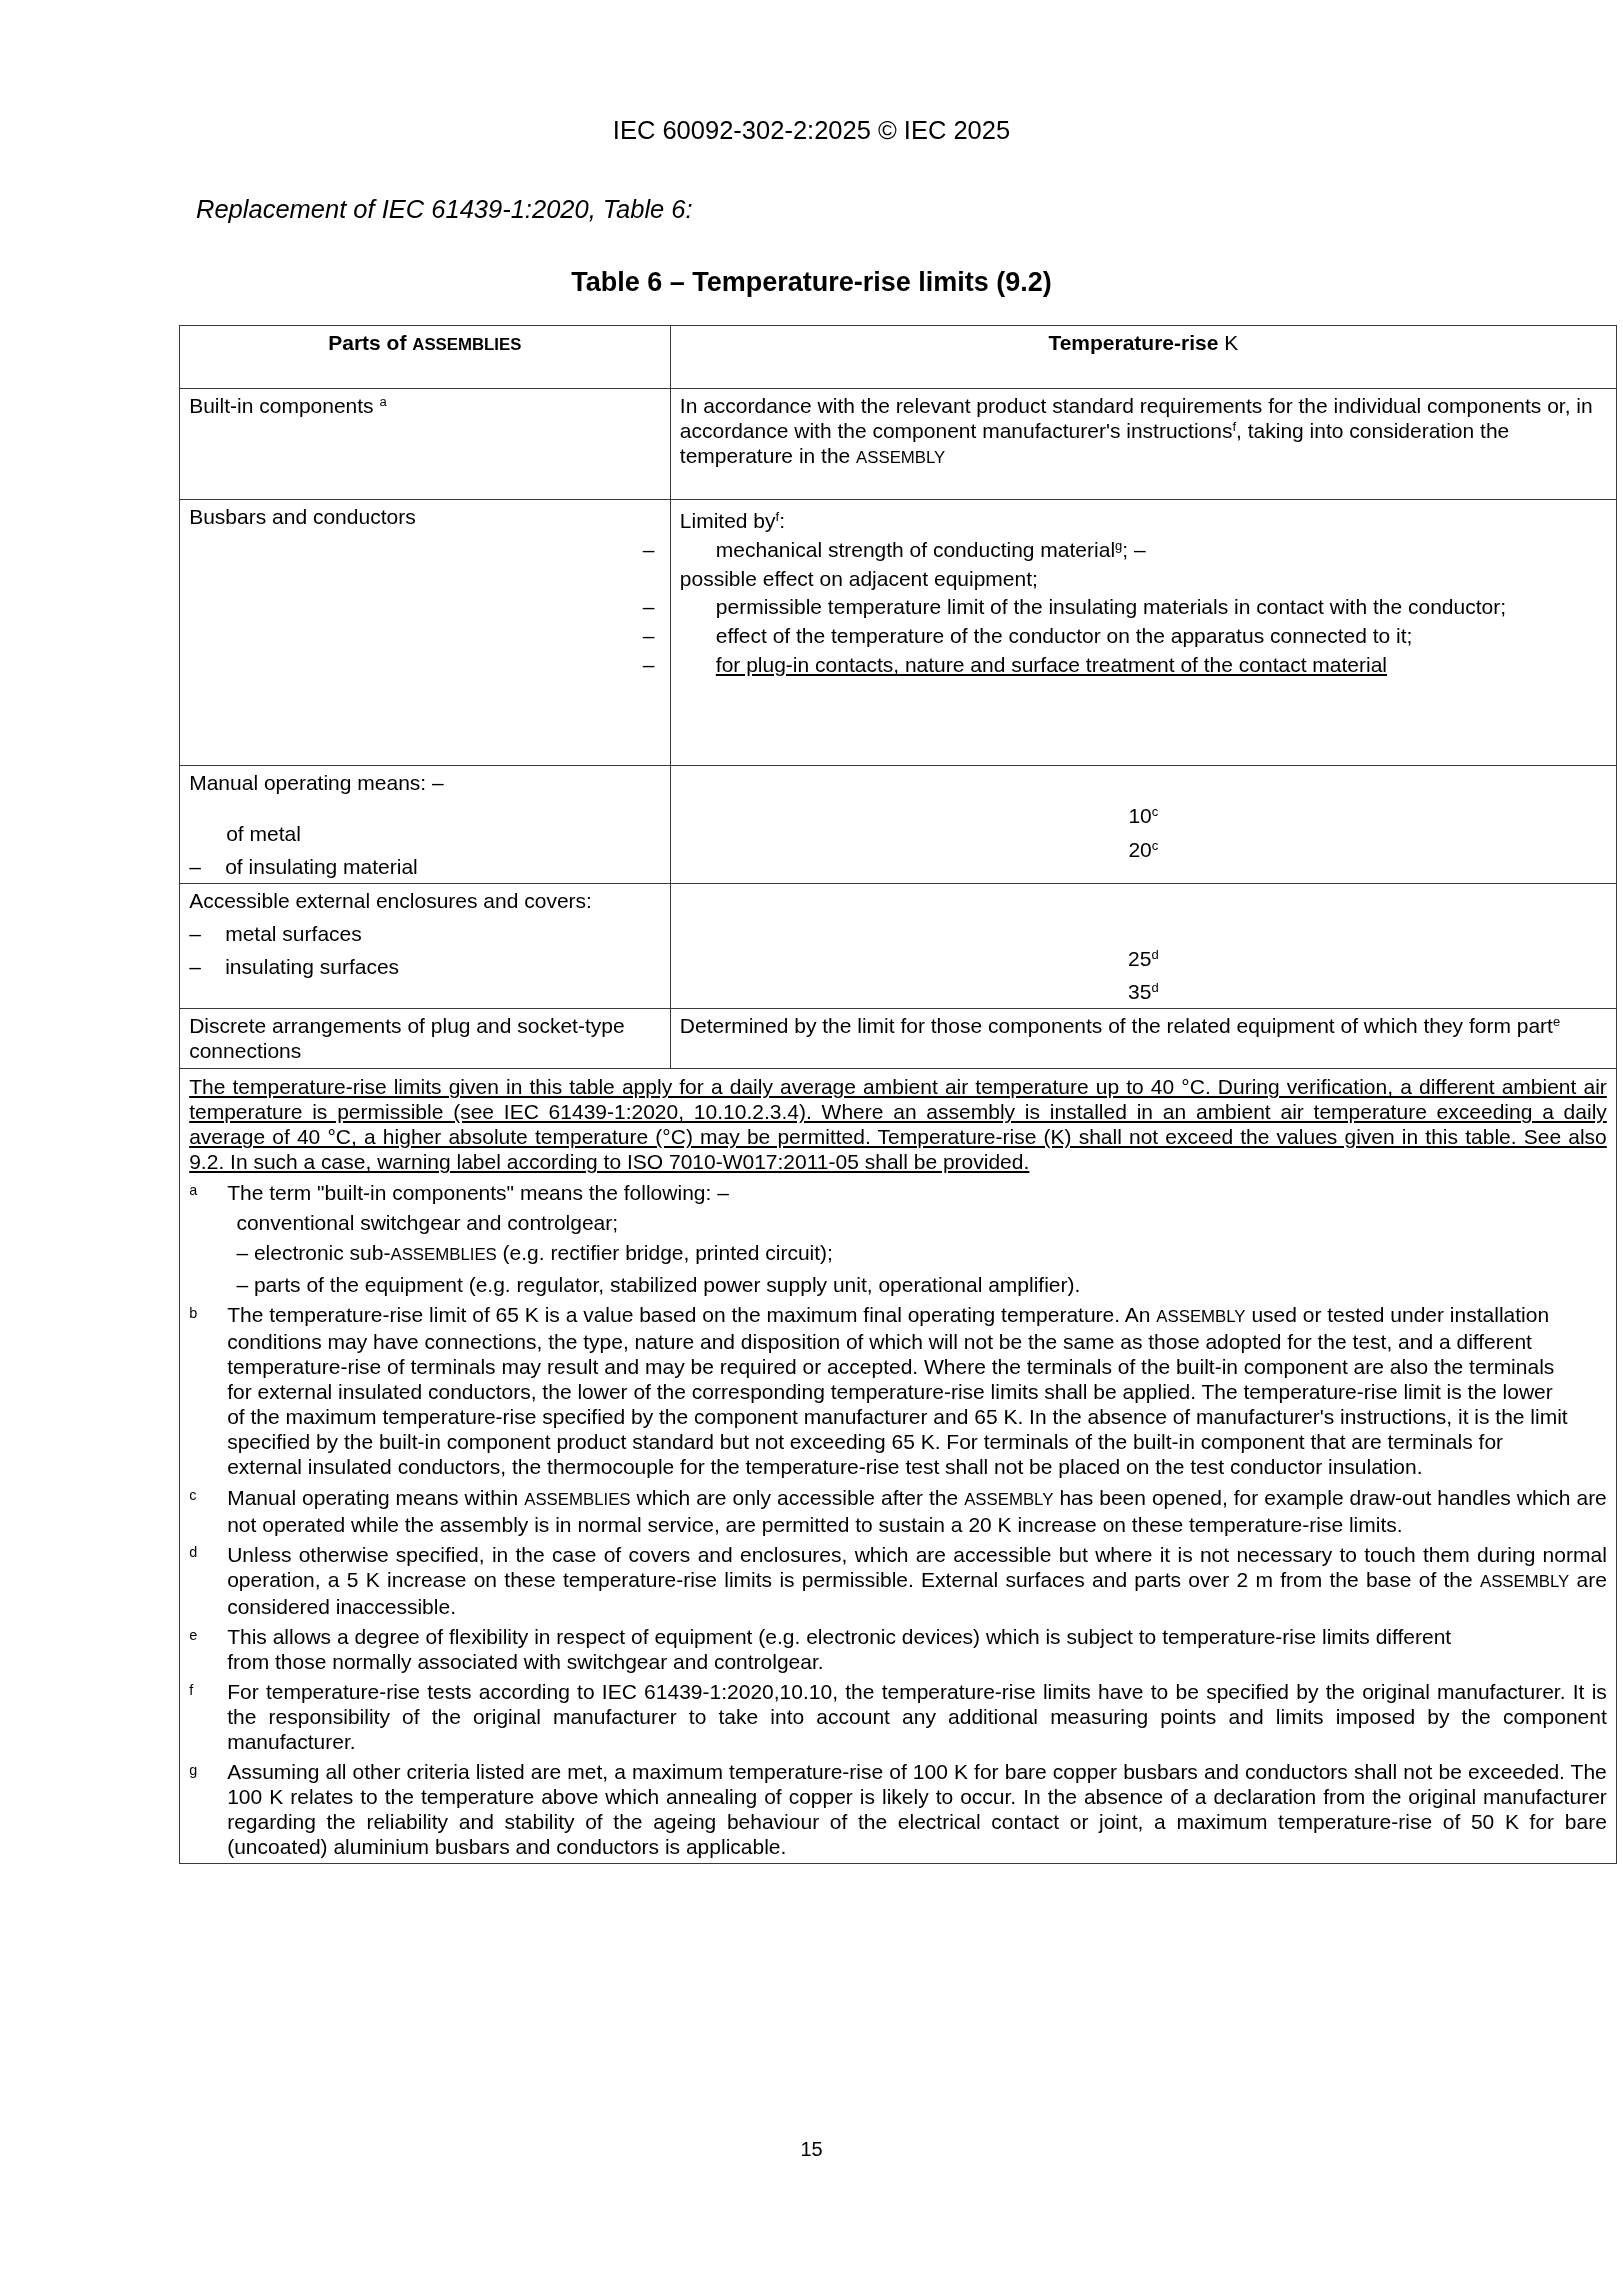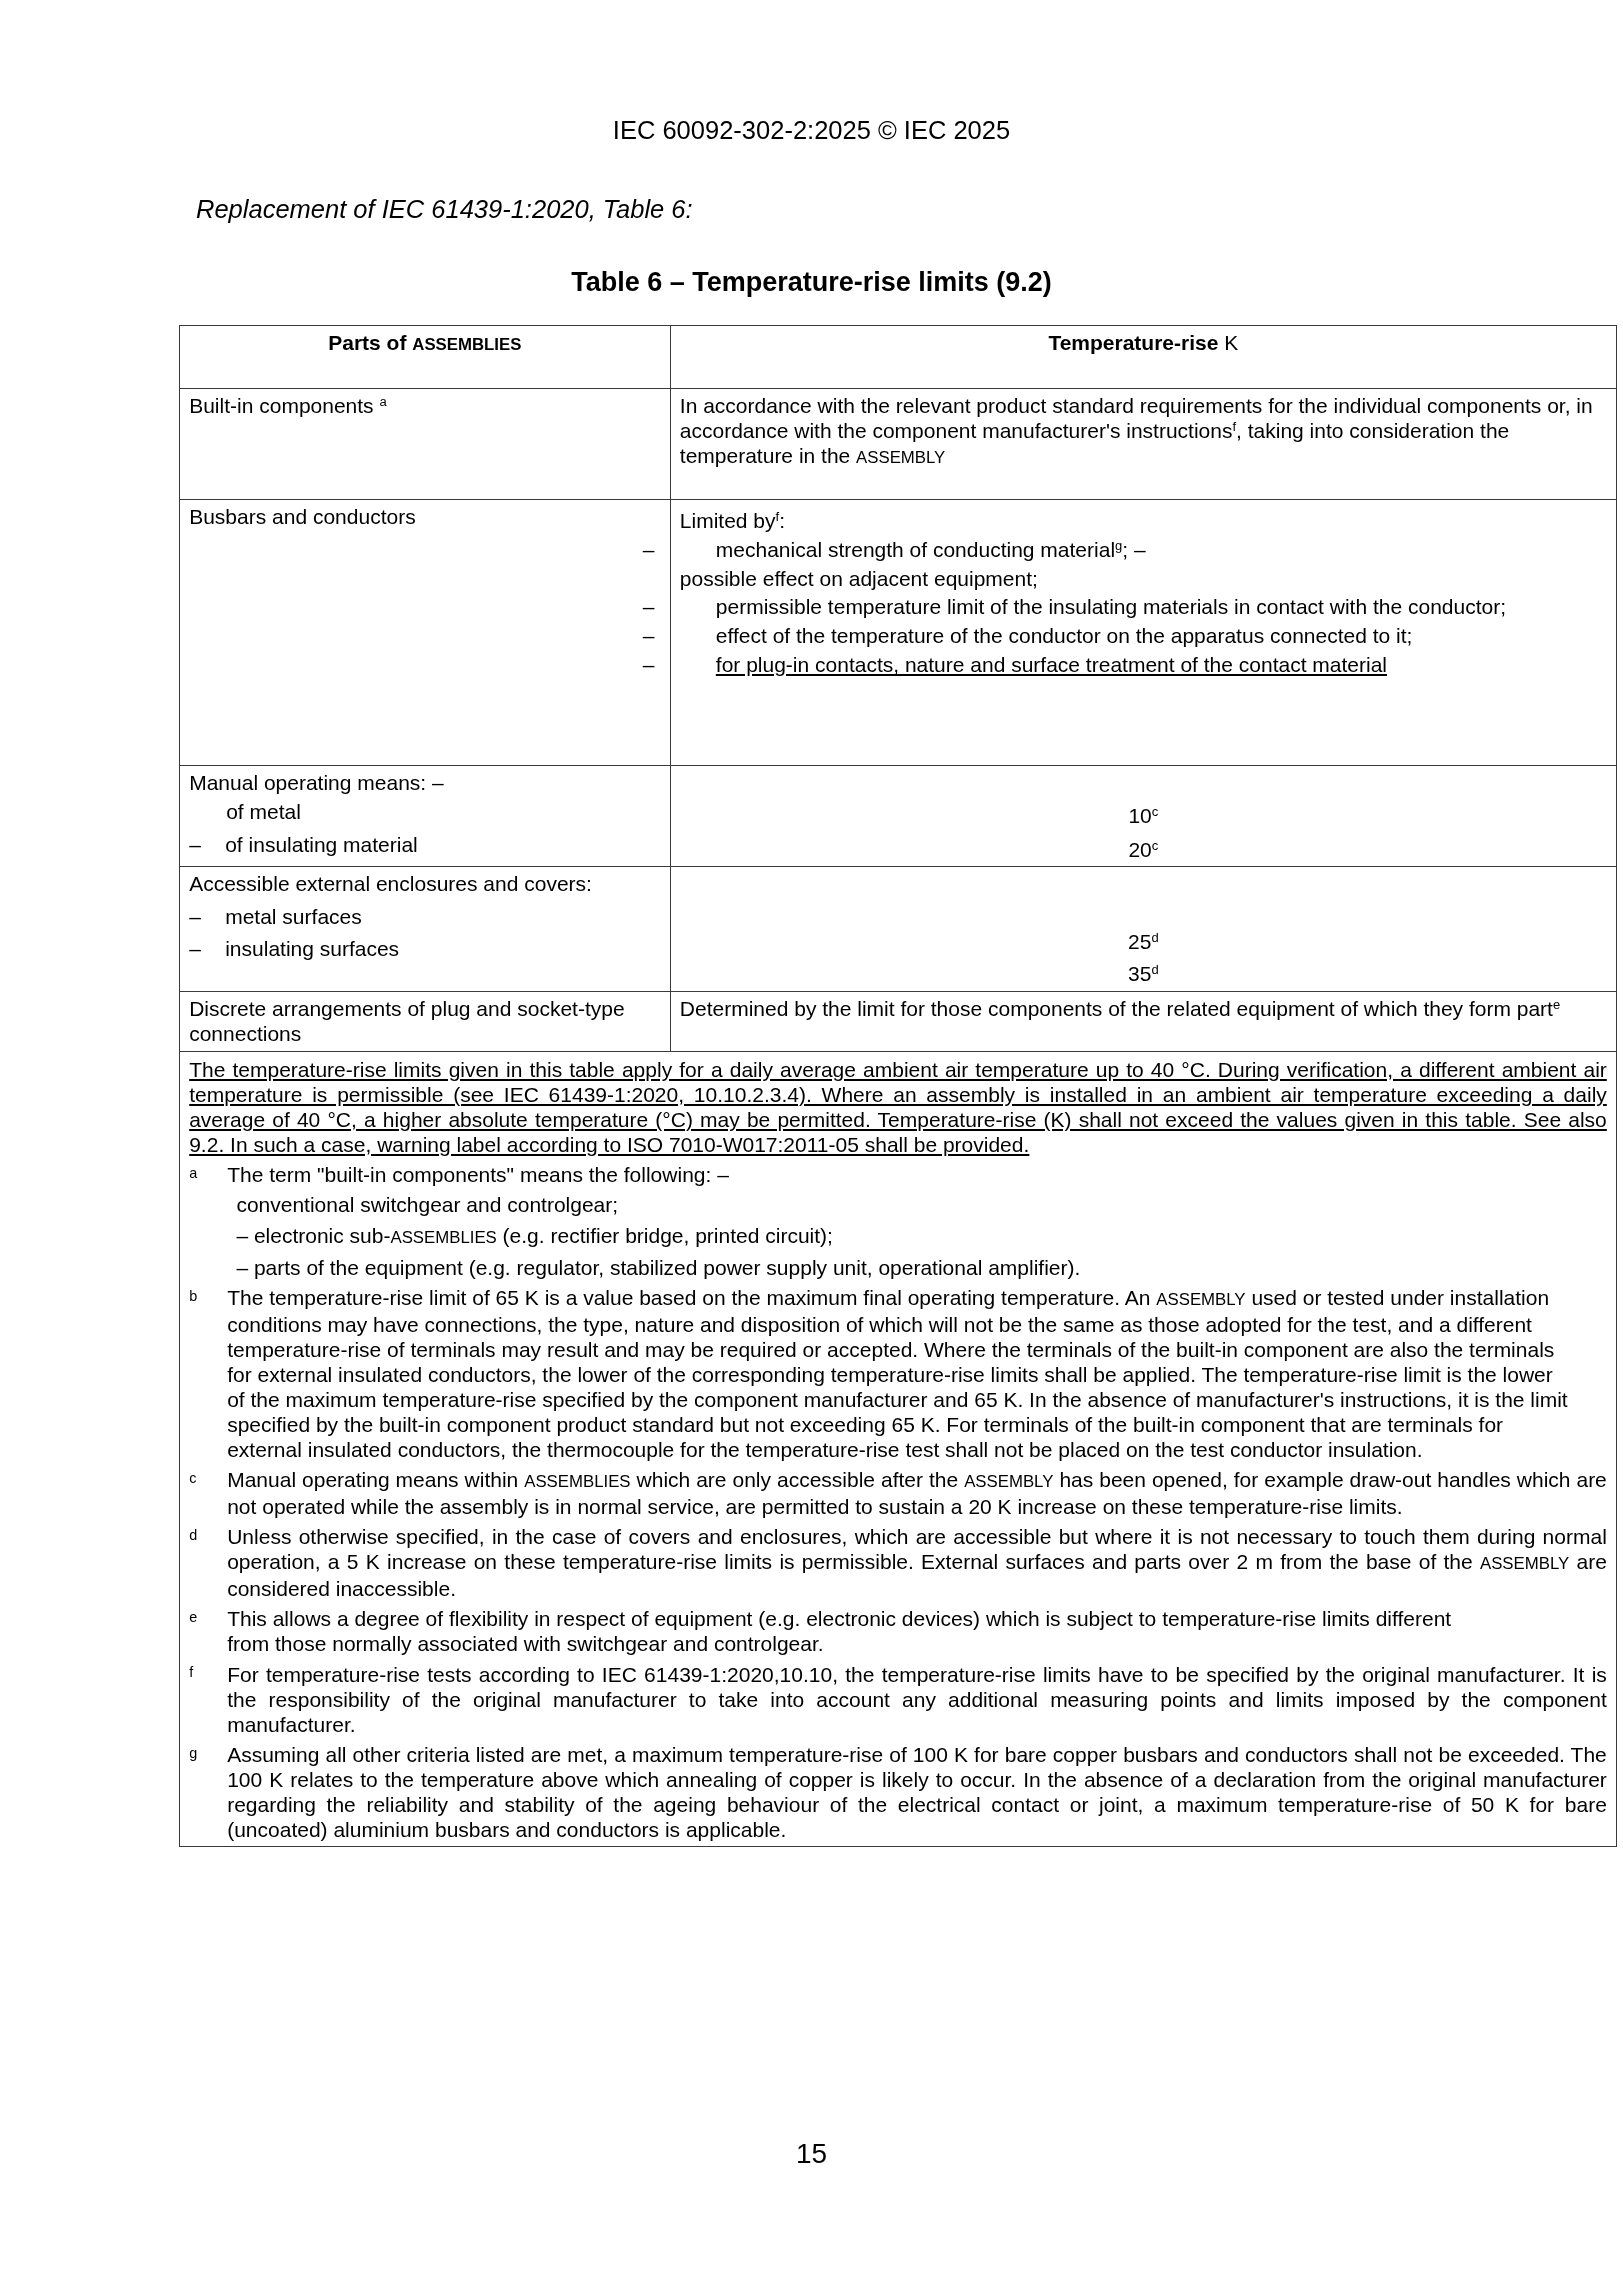--- a/index.html
+++ b/index.html
@@ -19,21 +19,21 @@
   .th .sc { font-weight:bold; }
   .center { text-align:center; }
   .dash { display:inline-block; width:36px; }
   .indent2 { padding-left:37px; }
   .li { margin:3.9px 0 2.6px 0; }
   .liw { padding-left:37px; text-indent:-37px; }
   .note-p { text-align:justify;text-decoration:underline; }
   .fn { position:relative; padding-left:38px; margin-top:5.2px; }
   .fn .mk { position:absolute; left:0; top:-1.3px; font-size:14.4px; }
   .fn.j { text-align:justify; }
-  .pnum { left:0; width:1623px; top:2138px; text-align:center; font-size:28px; }
+  .pnum { left:0; width:1623px; top:2138px; text-align:center; font-size:20px; }
 </style>
 </head>
 <body>
 
 <div class="abs hdr">IEC 60092-302-2:2025 © IEC 2025</div>
 <div class="abs repl">Replacement of IEC 61439-1:2020, Table 6:</div>
 <div class="abs title">Table 6 – Temperature-rise limits (9.2)</div>
 
 <table class="t6">
   <tbody>
@@ -56,21 +56,21 @@
       <div class="li">possible effect on adjacent equipment;</div>
       <div class="li liw"><span class="dash">–</span><span>permissible temperature limit of the insulating materials in contact with the conductor;</span></div>
       <div class="li liw"><span class="dash">–</span><span>effect of the temperature of the conductor on the apparatus connected to it;</span></div>
       <div class="li liw" style="padding-right:144px;text-decoration:underline;"><span class="dash">–</span><span>for plug-in contacts, nature and surface treatment of the contact material</span></div>
     </td>
   </tr>
 
   <tr style="height:99px;">
     <td class="c1">
       <div>Manual operating means: –</div>
-      <div class="indent2" style="margin-top:4px;">of metal</div>
+      <div class="indent2" style="margin-top:26px;">of metal</div>
       <div style="margin-top:8.5px;"><span class="dash">–</span><span>of insulating material</span></div>
     </td>
     <td class="c2 center">
       <div style="height:25px;"></div>
       <div style="margin-top:8.5px;"><span>10</span><sup>c</sup></div>
       <div style="margin-top:8.5px;"><span>20</span><sup>c</sup></div>
     </td>
   </tr>
 
   <tr style="height:125px;">

